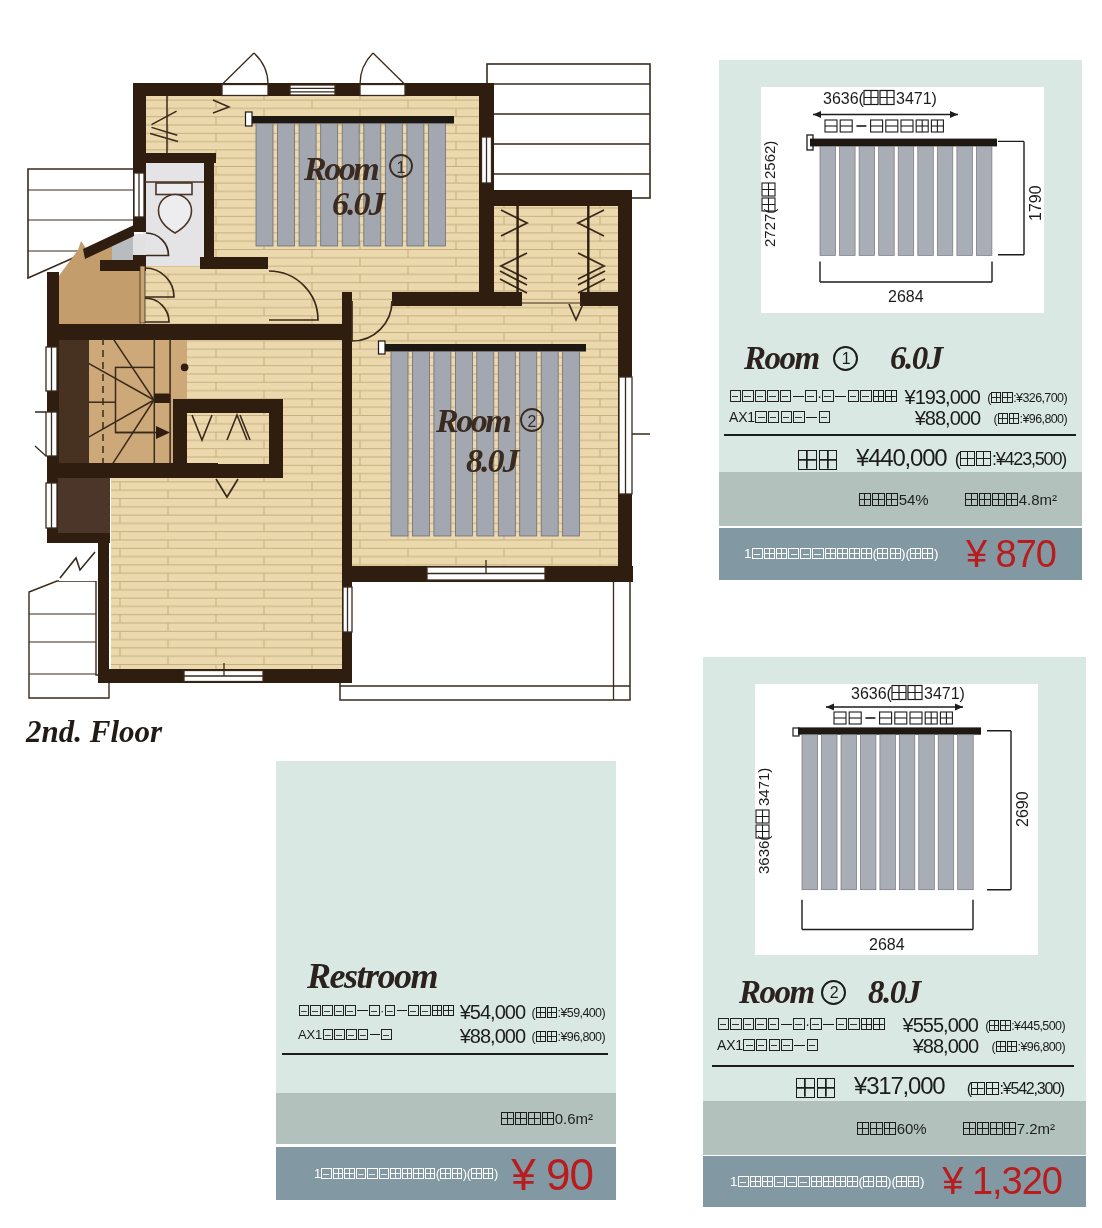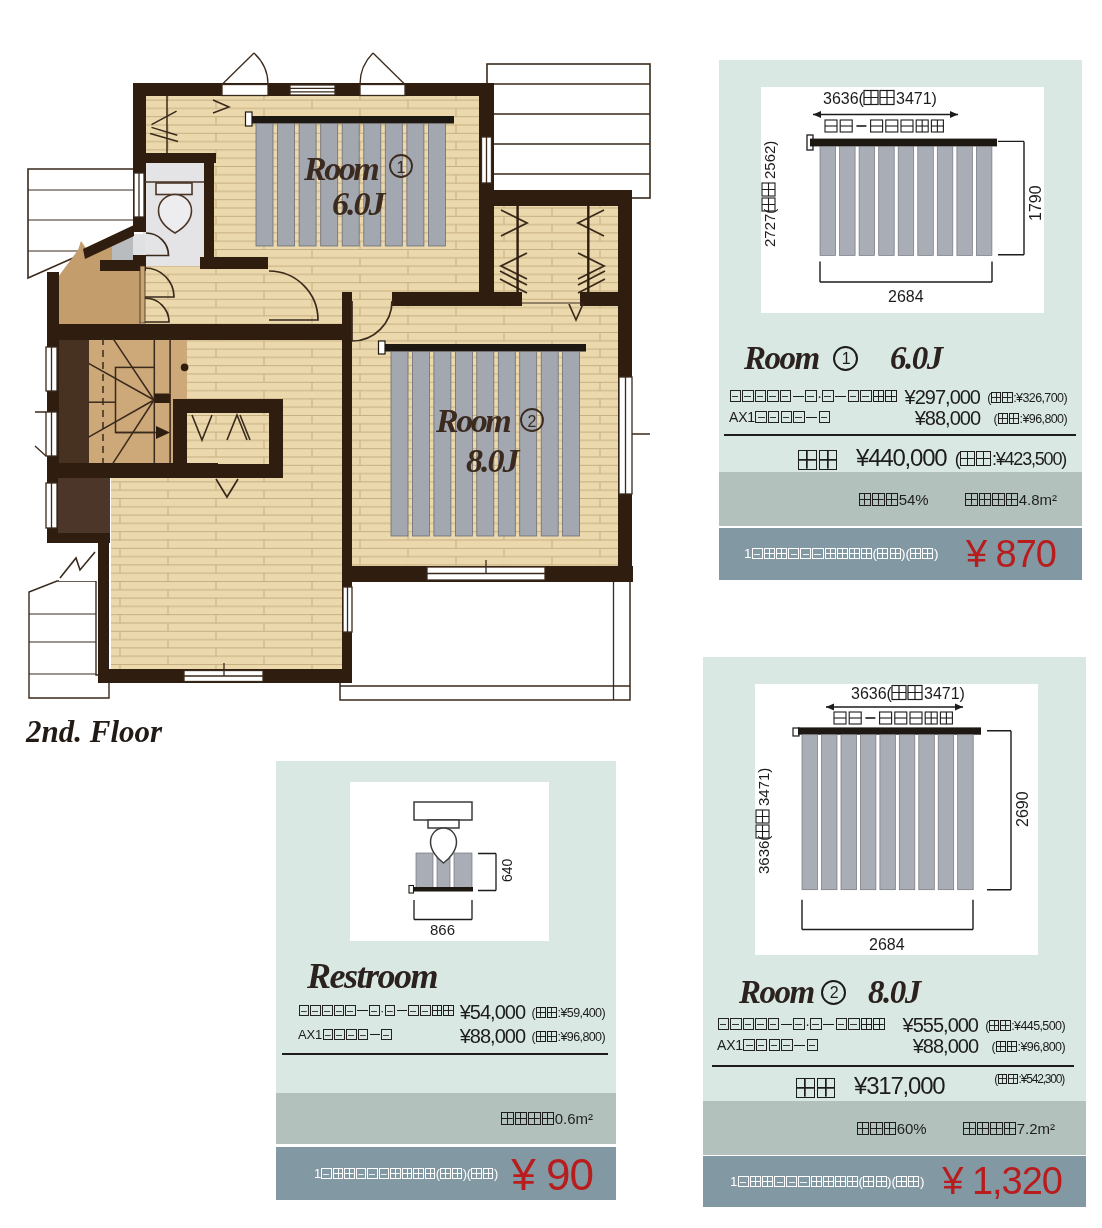--- a/index.html
+++ b/index.html
@@ -399,21 +399,21 @@
 </div>
 
 <div class="title" style="left:0;top:280px;font-size:33px;letter-spacing:-1.5px;width:100%;height:40px;">
         <span style="position:absolute;left:25px;">Room</span>
         <span class="circ" style="position:absolute;left:114px;top:6px;">1</span>
         <span style="position:absolute;left:171px;">6.0J</span>
       </div>
 
 <div class="row" style="top:328px;">
 <span class="nm" style="left:10px;"><span class="k"></span><span class="k"></span><span class="k"></span><span class="k"></span><span class="k"></span><span class="dash"></span><span class="k"></span>·<span class="k"></span><span class="dash"></span><span class="k"></span><span class="k"></span><span class="j"></span><span class="j"></span></span>
-<span class="pr" style="right:102px;top:-2px;">¥297,000</span>
+<span class="pr" style="right:102px;top:-2px;">¥193,000</span>
 <span class="tx" style="right:15px;top:3px;">(<span class="j"></span><span class="j"></span>:¥326,700)</span>
 </div>
 
 <div class="row" style="top:349px;">
 <span class="nm" style="left:10px;">AX1<span class="k"></span><span class="k"></span><span class="k"></span><span class="k"></span><span class="dash"></span><span class="k"></span></span>
 <span class="pr" style="right:102px;top:-2px;">¥88,000</span>
 <span class="tx" style="right:15px;top:3px;">(<span class="j"></span><span class="j"></span>:¥96,800)</span>
 </div>
 
 <div class="rule" style="left:5px;right:6px;top:374px;"></div>
@@ -514,58 +514,38 @@
 <span class="nm" style="left:14px;">AX1<span class="k"></span><span class="k"></span><span class="k"></span><span class="k"></span><span class="dash"></span><span class="k"></span></span>
 <span class="pr" style="right:108px;top:-2px;">¥88,000</span>
 <span class="tx" style="right:21px;top:3px;">(<span class="j"></span><span class="j"></span>:¥96,800)</span>
 </div>
 
 <div class="rule" style="left:9px;right:12px;top:408px;"></div>
 
 <div class="gokei" style="top:415px;left:0;right:0;height:30px;">
 <span style="position:absolute;left:92px;font-size:23px;font-weight:bold;top:3px;"><span class="j"></span><span class="j"></span></span>
 <span style="position:absolute;left:151px;">¥317,000</span>
-<span style="position:absolute;right:22px;font-size:12px;top:0;">(<span class="j"></span><span class="j"></span>:¥542,300)</span>
+<span style="position:absolute;right:22px;font-size:16px;top:8px;">(<span class="j"></span><span class="j"></span>:¥542,300)</span>
 </div>
 
 <div class="band1" style="top:444px;height:54px;"></div>
 
 <div class="b1t" style="top:463px;right:31px;"><span class="j"></span><span class="j"></span><span class="j"></span>60%<span style="display:inline-block;width:36px;"></span><span class="j"></span><span class="j"></span><span class="j"></span><span class="j"></span>7.2m²</div>
 
 <div class="band2" style="top:499px;height:51px;"></div>
 
 <div class="b2t" style="top:517px;left:27px;">1<span class="kw k"></span><span class="jw j"></span><span class="jw j"></span><span class="kw k"></span><span class="kw k"></span><span class="kw k"></span><span class="jw j"></span><span class="jw j"></span><span class="jw j"></span><span class="jw j"></span>(<span class="jw j"></span><span class="jw j"></span>)(<span class="jw j"></span><span class="jw j"></span>)</div>
 
 <div class="yen" style="top:503px;right:24px;">¥ 1,320</div>
 </div>
 
 <div class="panel" style="left:276px;top:761px;width:340px;height:439px;">
 
 <div class="mint" style="height:332px;"></div>
 
-<div class="wbox" style="left:74px;top:21px;width:199px;height:159px;">
-<svg width="199" height="159" viewBox="0 0 199 159">
-<g stroke="#3b3b3b" stroke-width="1.5" fill="#fff">
-<rect x="64" y="20" width="58" height="18"></rect>
-<rect x="78" y="38" width="31" height="8"></rect>
-</g>
-<g fill="#a9aeb6" stroke="#74747c" stroke-width="0.7">
-<rect x="66" y="71" width="17" height="35"></rect>
-            <rect x="87" y="71" width="13" height="35"></rect>
-            <rect x="104" y="71" width="18" height="35"></rect>
-</g>
-<path d="M93.5,46c8,0 13,7 13,14c0,8 -6,16 -13,21c-7,-5 -13,-13 -13,-21c0,-7 5,-14 13,-14Z" fill="#fff" stroke="#3b3b3b" stroke-width="1.5"></path>
-<rect x="63" y="105" width="60" height="4.5" fill="#1d1812"></rect>
-<rect x="59" y="103.5" width="4.5" height="7.5" fill="#fff" stroke="#1d1812" stroke-width="1.1"></rect>
-<path d="M128,71.5H146 M146,71.5V108.5 M128,108.5H146" stroke="#1c1c1c" stroke-width="1.3" fill="none"></path>
-<text x="151" y="103" font-size="14" fill="#1c1c1c" transform="rotate(-90 155 96)">640</text>
-<path d="M64,118V137.5 M122,118V137.5 M64,137.5H122" stroke="#1c1c1c" stroke-width="1.3" fill="none"></path>
-<text x="80" y="153" font-size="15" fill="#1c1c1c">866</text>
-</svg>
-</div>
 
 <div class="title" style="left:31px;top:194px;font-size:36px;letter-spacing:-1.5px;">Restroom</div>
 
 <div class="row" style="top:242px;">
 <span class="nm" style="left:22px;font-size:13px;"><span class="k"></span><span class="k"></span><span class="k"></span><span class="k"></span><span class="k"></span><span class="dash"></span><span class="k"></span>·<span class="k"></span><span class="dash"></span><span class="k"></span><span class="k"></span><span class="j"></span><span class="j"></span></span>
 <span class="pr" style="right:91px;top:-2px;">¥54,000</span>
 <span class="tx" style="right:11px;top:3px;">(<span class="j"></span><span class="j"></span>:¥59,400)</span>
 </div>
 
 <div class="row" style="top:266px;">

